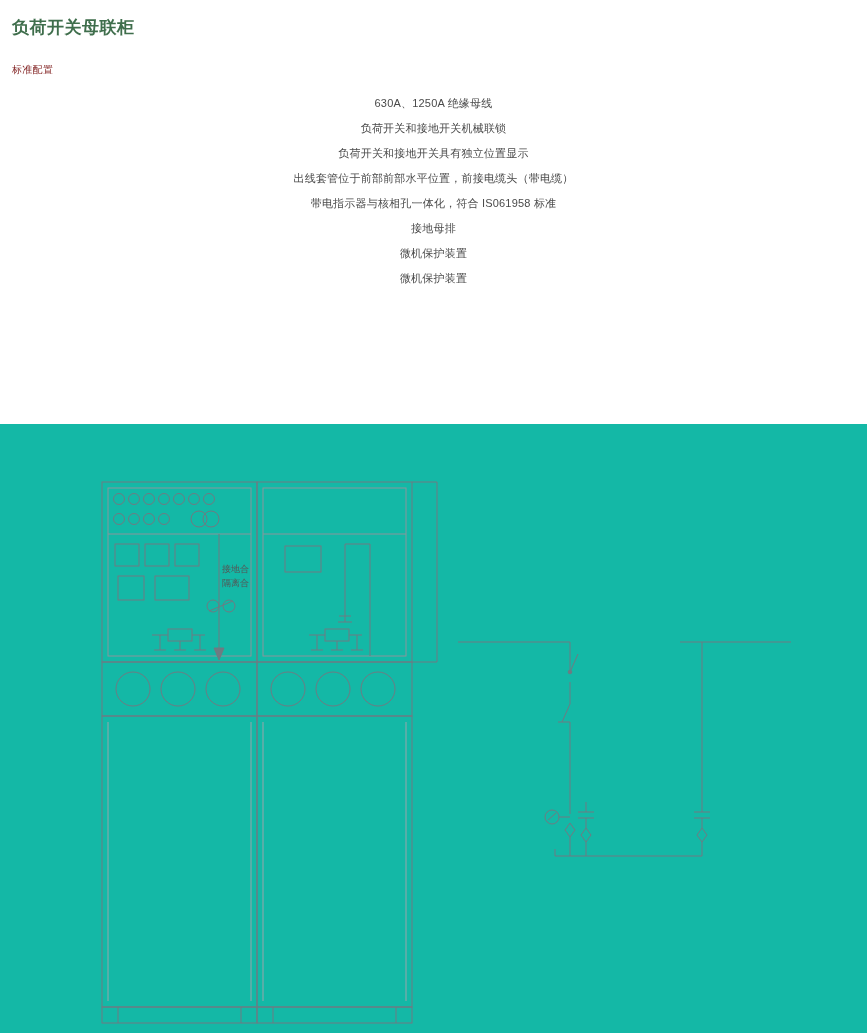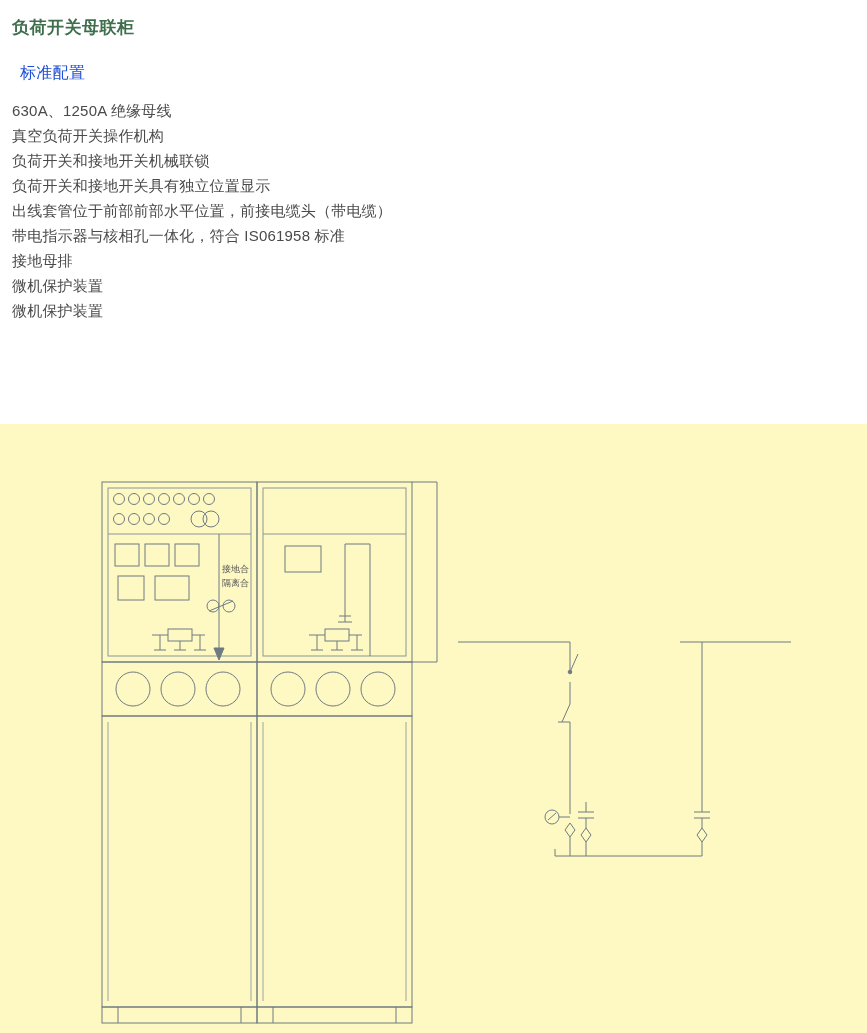--- a/index.html
+++ b/index.html
@@ -24,44 +24,45 @@
     padding: 10px 12px 0 12px;
   }
   h1.title {
     font-size: 17px;
     font-weight: bold;
     color: #3f6e4c;
     margin: 6px 0 0 0;
     letter-spacing: 0.5px;
   }
   h2.subtitle {
-    font-size: 16px;
+    font-size: 10px;
     font-weight: normal;
-    color: #1d4ed8;
-    margin: 24px 0 0 8px;
+    color: #7f1d1d;
+    margin: 24px 0 0 0;
     letter-spacing: 0.3px;
   }
   ul.spec-list {
     list-style: none;
     margin: 14px 0 0 0;
     padding: 0;
   }
   ul.spec-list li {
-    font-size: 15px;
+    font-size: 11px;
     color: #4a4a4a;
     line-height: 25px;
     letter-spacing: 0.2px;
+    text-align: center;
   }
   .figure-panel {
     position: absolute;
     left: 0;
     top: 424px;
     width: 867px;
     height: 609px;
-    background: #fef9c3;
+    background: #14b8a6;
   }
   .figure-inner {
     position: relative;
     width: 100%;
     height: 100%;
   }
   svg.drawing {
     position: absolute;
     left: 0;
     top: 0;
@@ -75,21 +76,20 @@
 </head>
 <body>
 
 <div class="page">
 
   <div class="content-top">
     <h1 class="title">负荷开关母联柜</h1>
     <h2 class="subtitle">标准配置</h2>
     <ul class="spec-list">
       <li>630A、1250A 绝缘母线</li>
-      <li>真空负荷开关操作机构</li>
       <li>负荷开关和接地开关机械联锁</li>
       <li>负荷开关和接地开关具有独立位置显示</li>
       <li>出线套管位于前部前部水平位置，前接电缆头（带电缆）</li>
       <li>带电指示器与核相孔一体化，符合 IS061958 标准</li>
       <li>接地母排</li>
       <li>微机保护装置</li>
       <li>微机保护装置</li>
     </ul>
   </div>
 

